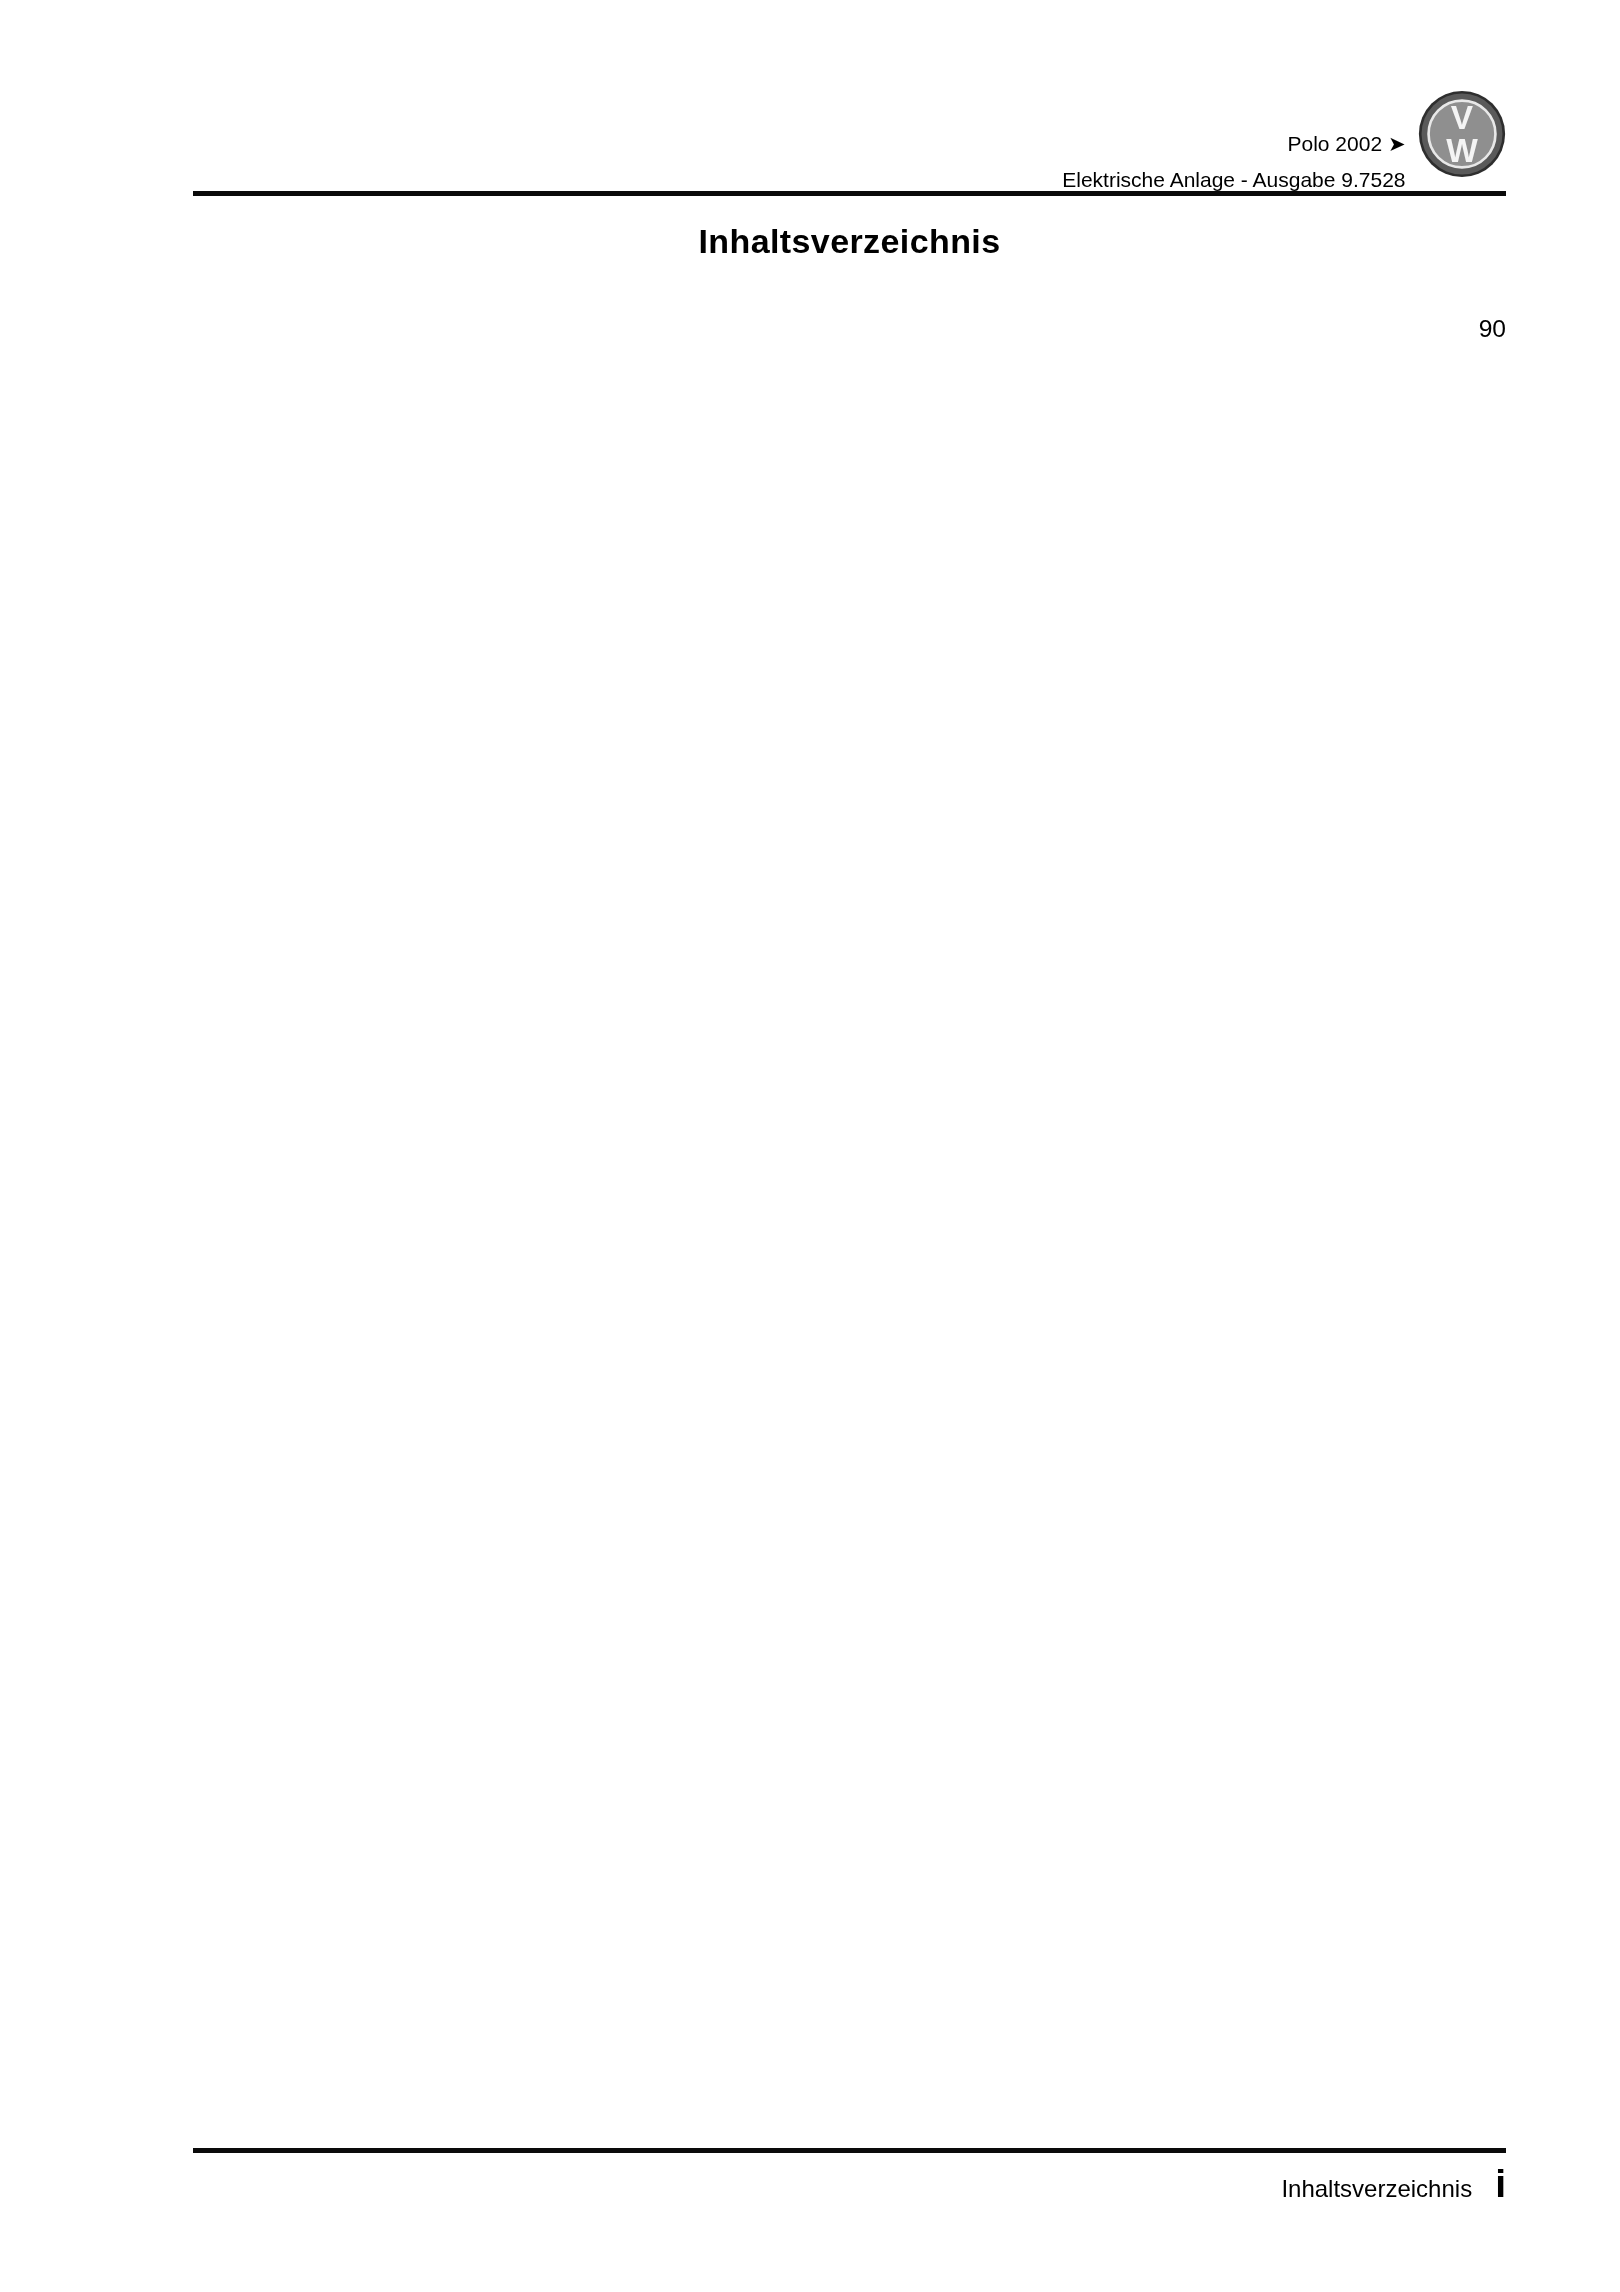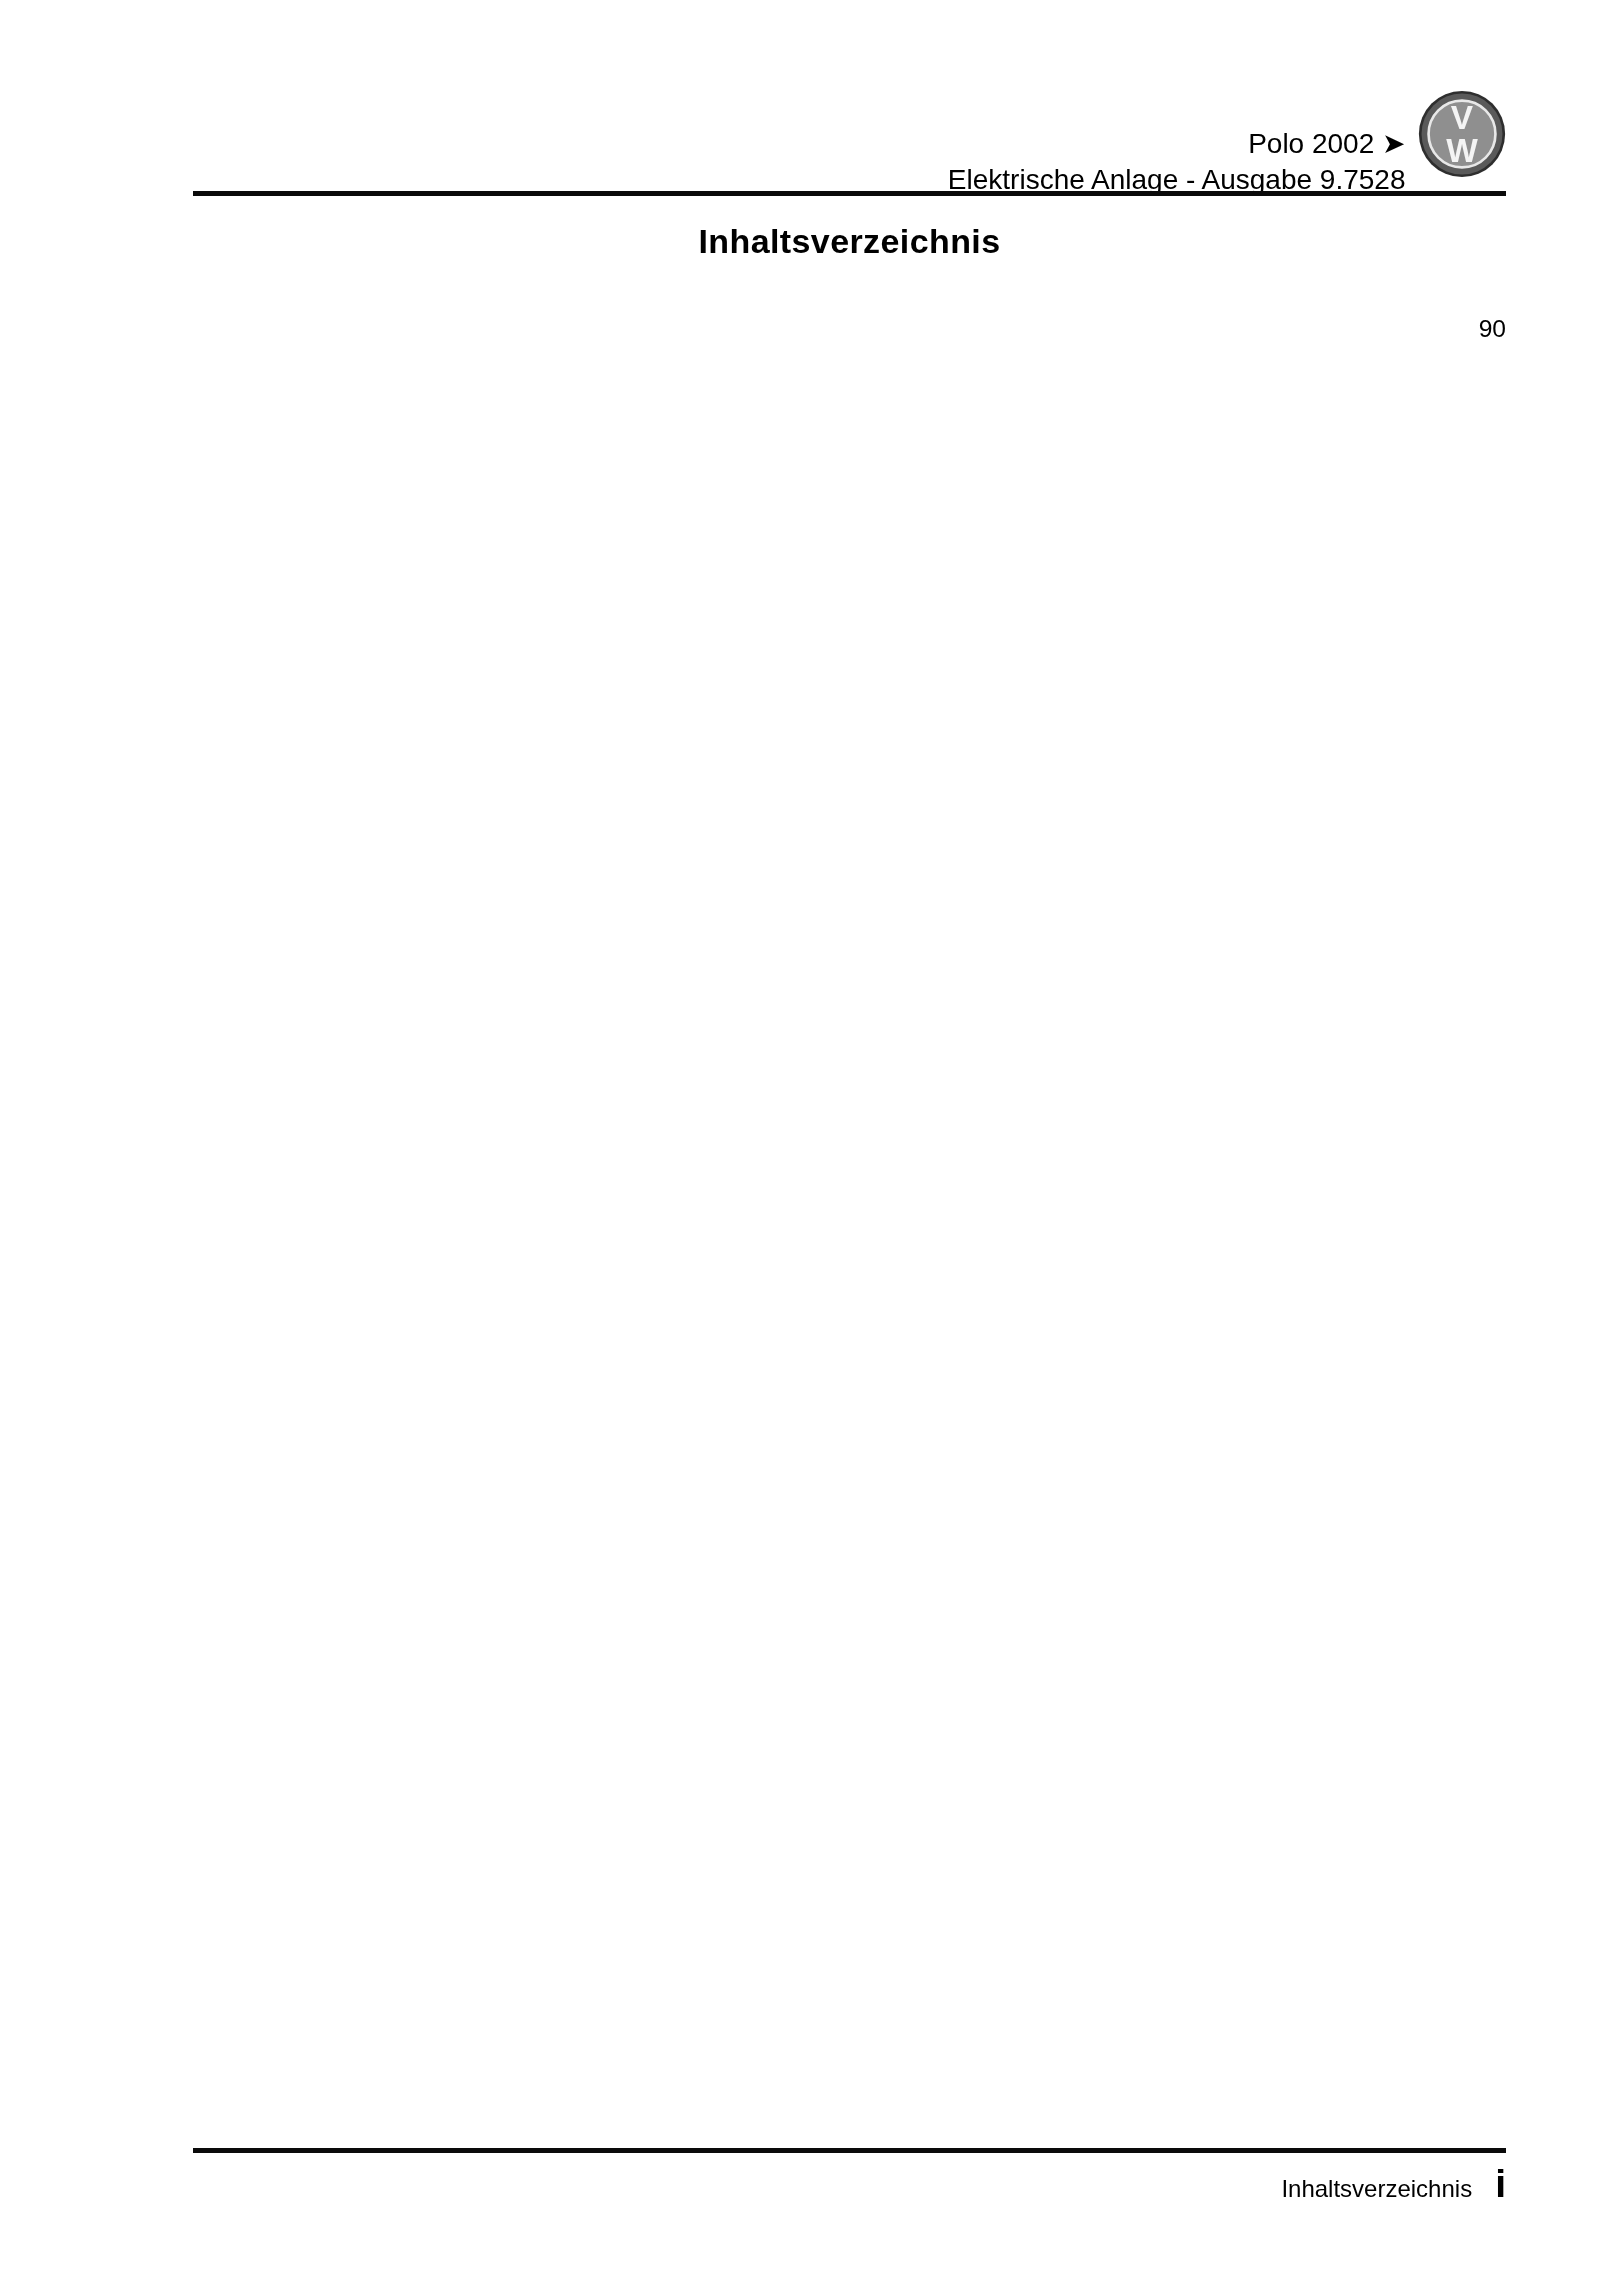--- a/index.html
+++ b/index.html
@@ -7,21 +7,21 @@
     width: 1620px; height: 2293px;
     position: relative;
     font-family: "Liberation Sans", "DejaVu Sans", sans-serif;
     color: #000000;
     overflow: hidden;
   }
   .page { position: absolute; inset: 0; background: #ffffff; }
 
   
   .header { position: absolute; top: 90px; right: 114px; display: flex; align-items: flex-start; }
-  .header-text { text-align: right; margin-top: 36px; margin-right: 12.5px; line-height: 36px; font-size: 28px; }
+  .header-text { text-align: right; margin-top: 36px; margin-right: 12.5px; line-height: 36px; font-size: 21px; }
   .logo { width: 88px; height: 88px; }
 
   .header-rule { position: absolute; left: 193px; top: 191px; width: 1313px; height: 4.5px; background: #0a0a0a; }
 
   
   .page-title {
     position: absolute; top: 222px; left: 193px; width: 1313px;
     text-align: center; font-size: 34px; font-weight: bold; margin: 0; letter-spacing: 0.4px;
   }
 

